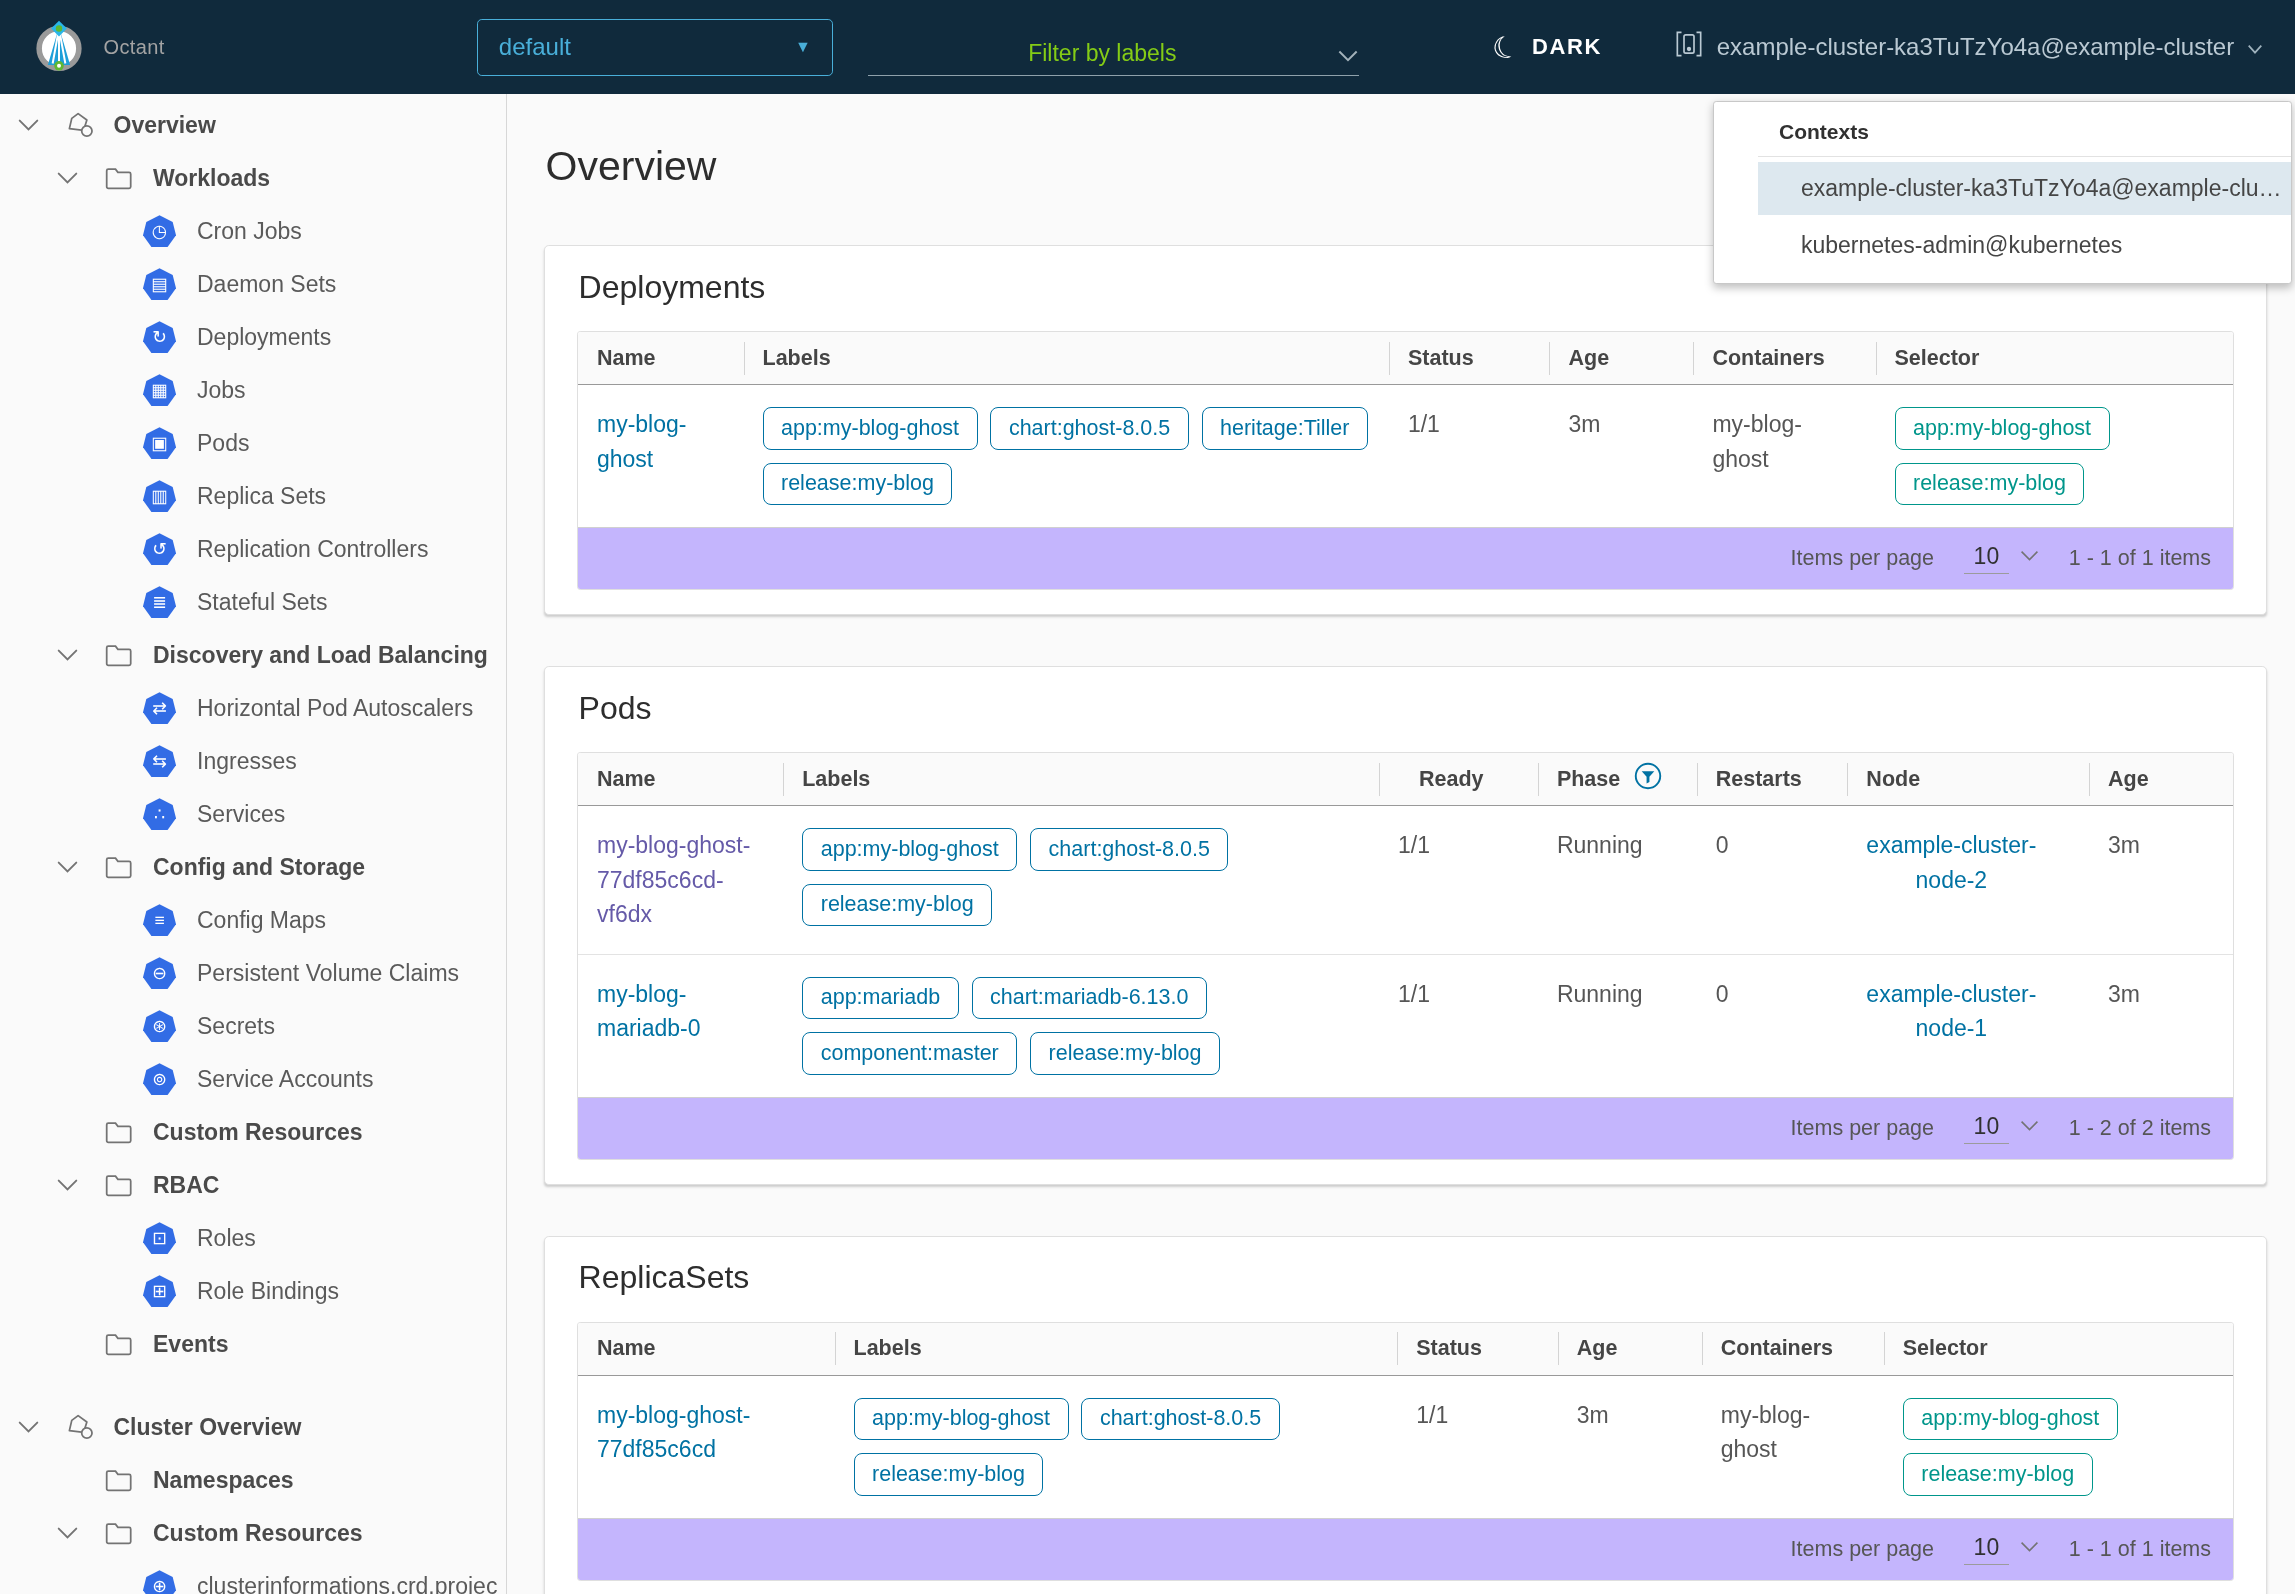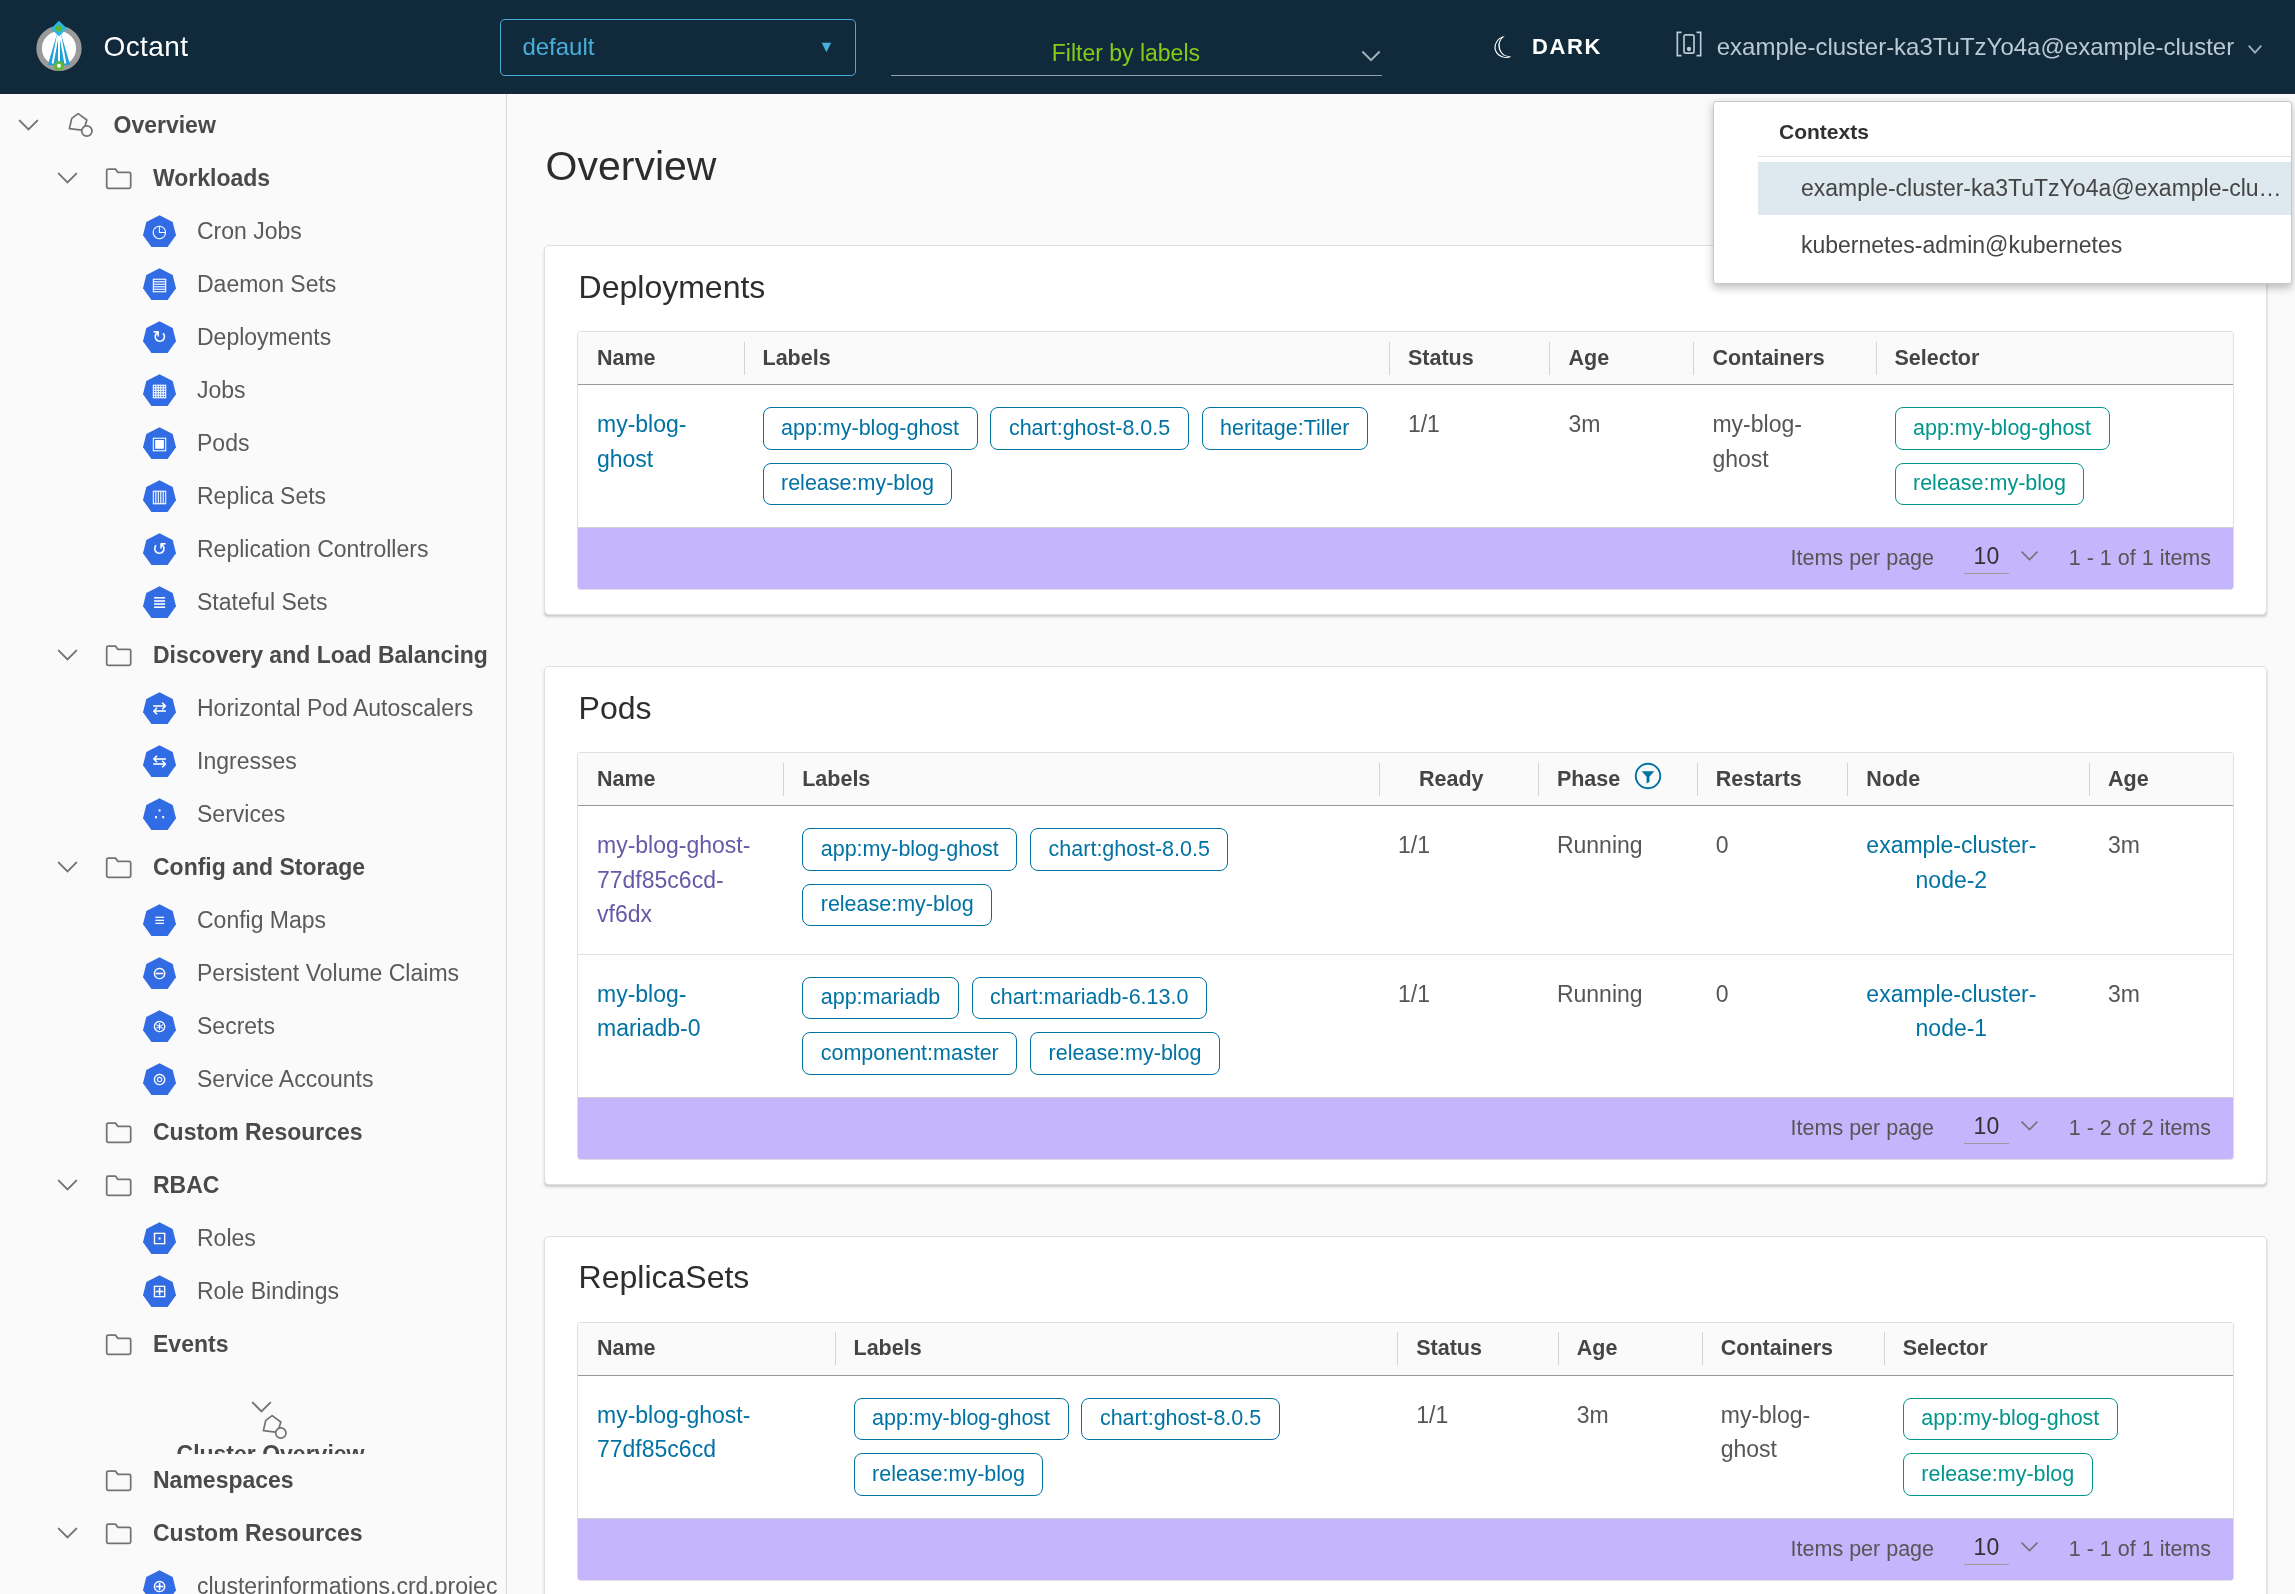--- a/index.html
+++ b/index.html
@@ -3,21 +3,21 @@
 <meta charset="utf-8">
 <style>
   * { box-sizing: border-box; }
   html,body { margin:0; padding:0; width:2295px; height:1594px; overflow:hidden;
     font-family:"Liberation Sans", sans-serif; background:#fafafa; }
 
   
   .app-header { position:fixed; top:0; left:0; width:2295px; height:94px;
     background:#102a3c; display:flex; align-items:center; padding:0 32px; z-index:20; }
   .brand { display:flex; align-items:center; gap:17.5px; }
-  .brand-name { color:#ffffff; font-size:28px; letter-spacing:0.4px; }
+  .brand-name { color:#a3a3a3; font-size:20px; letter-spacing:0.4px; }
   .ns-select { margin-left:312px; width:356px; height:57px; border:1.6px solid #49afd9;
     border-radius:4.8px; display:flex; align-items:center; padding:0 21px;
     color:#49afd9; font-size:24px; cursor:pointer; }
   .ns-select .caret { margin-left:auto; font-size:16px; color:#49afd9; }
   .filter-box { margin-left:35px; width:491px; height:57px; display:flex; align-items:flex-end;
     border-bottom:1.6px solid #8fa1ab; padding-bottom:8px; }
   .filter-box .ph { color:#84cc16; font-size:23px; flex:1;text-align:center; }
   .hdr-right { margin-left:auto; display:flex; align-items:center; gap:72px; }
   .theme-toggle { display:flex; align-items:center; gap:12.8px; color:#fff; cursor:pointer; }
   .moon { font-size:30px; display:inline-block; transform:rotate(-18deg); }
@@ -32,21 +32,21 @@
   .side-row.root { padding-left:17.5px; }
   .side-row.group { padding-left:57px; }
   .side-row.leaf { padding-left:143px; }
   .side-row .ic { flex:none; display:flex; align-items:center; justify-content:center; }
   .side-row.root .ic, .side-row.group .ic { margin-left:25.5px; width:32px; }
   .side-label { margin-left:21px; font-size:23px; color:#5a5a5a; }
   .side-row.root .side-label, .side-row.group .side-label { font-weight:700; color:#4a4a4a; margin-left:17.5px; }
   .k8s-badge { width:33px; height:32px; background:#326ce5; color:#fff;
     clip-path:polygon(50% 0%, 90% 21%, 100% 62%, 74% 100%, 26% 100%, 0% 62%, 10% 21%);
     display:flex; align-items:center; justify-content:center; font-size:17.5px; }
-  .gap-above { margin-top:30px;flex-direction:column; }
+  .gap-above { margin-top:30px; }
 
   
   .main { position:absolute; left:507px; top:94px; right:0; bottom:0; padding:45px 28px 0 37px; }
   .page-title { font-size:41px; font-weight:400; color:#2d2d2d; margin:0 0 0 1.6px; line-height:1.35; }
   .card { background:#fff; border:0.8px solid #dfdfdf; border-radius:4.8px;
     box-shadow:0 2.4px 2.4px -0.8px rgba(120,120,120,.35); padding:17.5px 32px 24px 32px; margin-top:51px; }
   .card h2 { font-size:32px; font-weight:400; color:#2d2d2d; margin:4.8px 0 25.5px 1.6px; }
   .dg { border:0.8px solid #dfdfdf; border-radius:3.2px; overflow:hidden; }
   .dg-head { display:flex; background:#fafafa; height:53px; align-items:center; border-bottom:0.8px solid #999; }
   .dg-hcell { position:relative; padding-left:19px; font-size:21.5px; font-weight:700; color:#454545;

